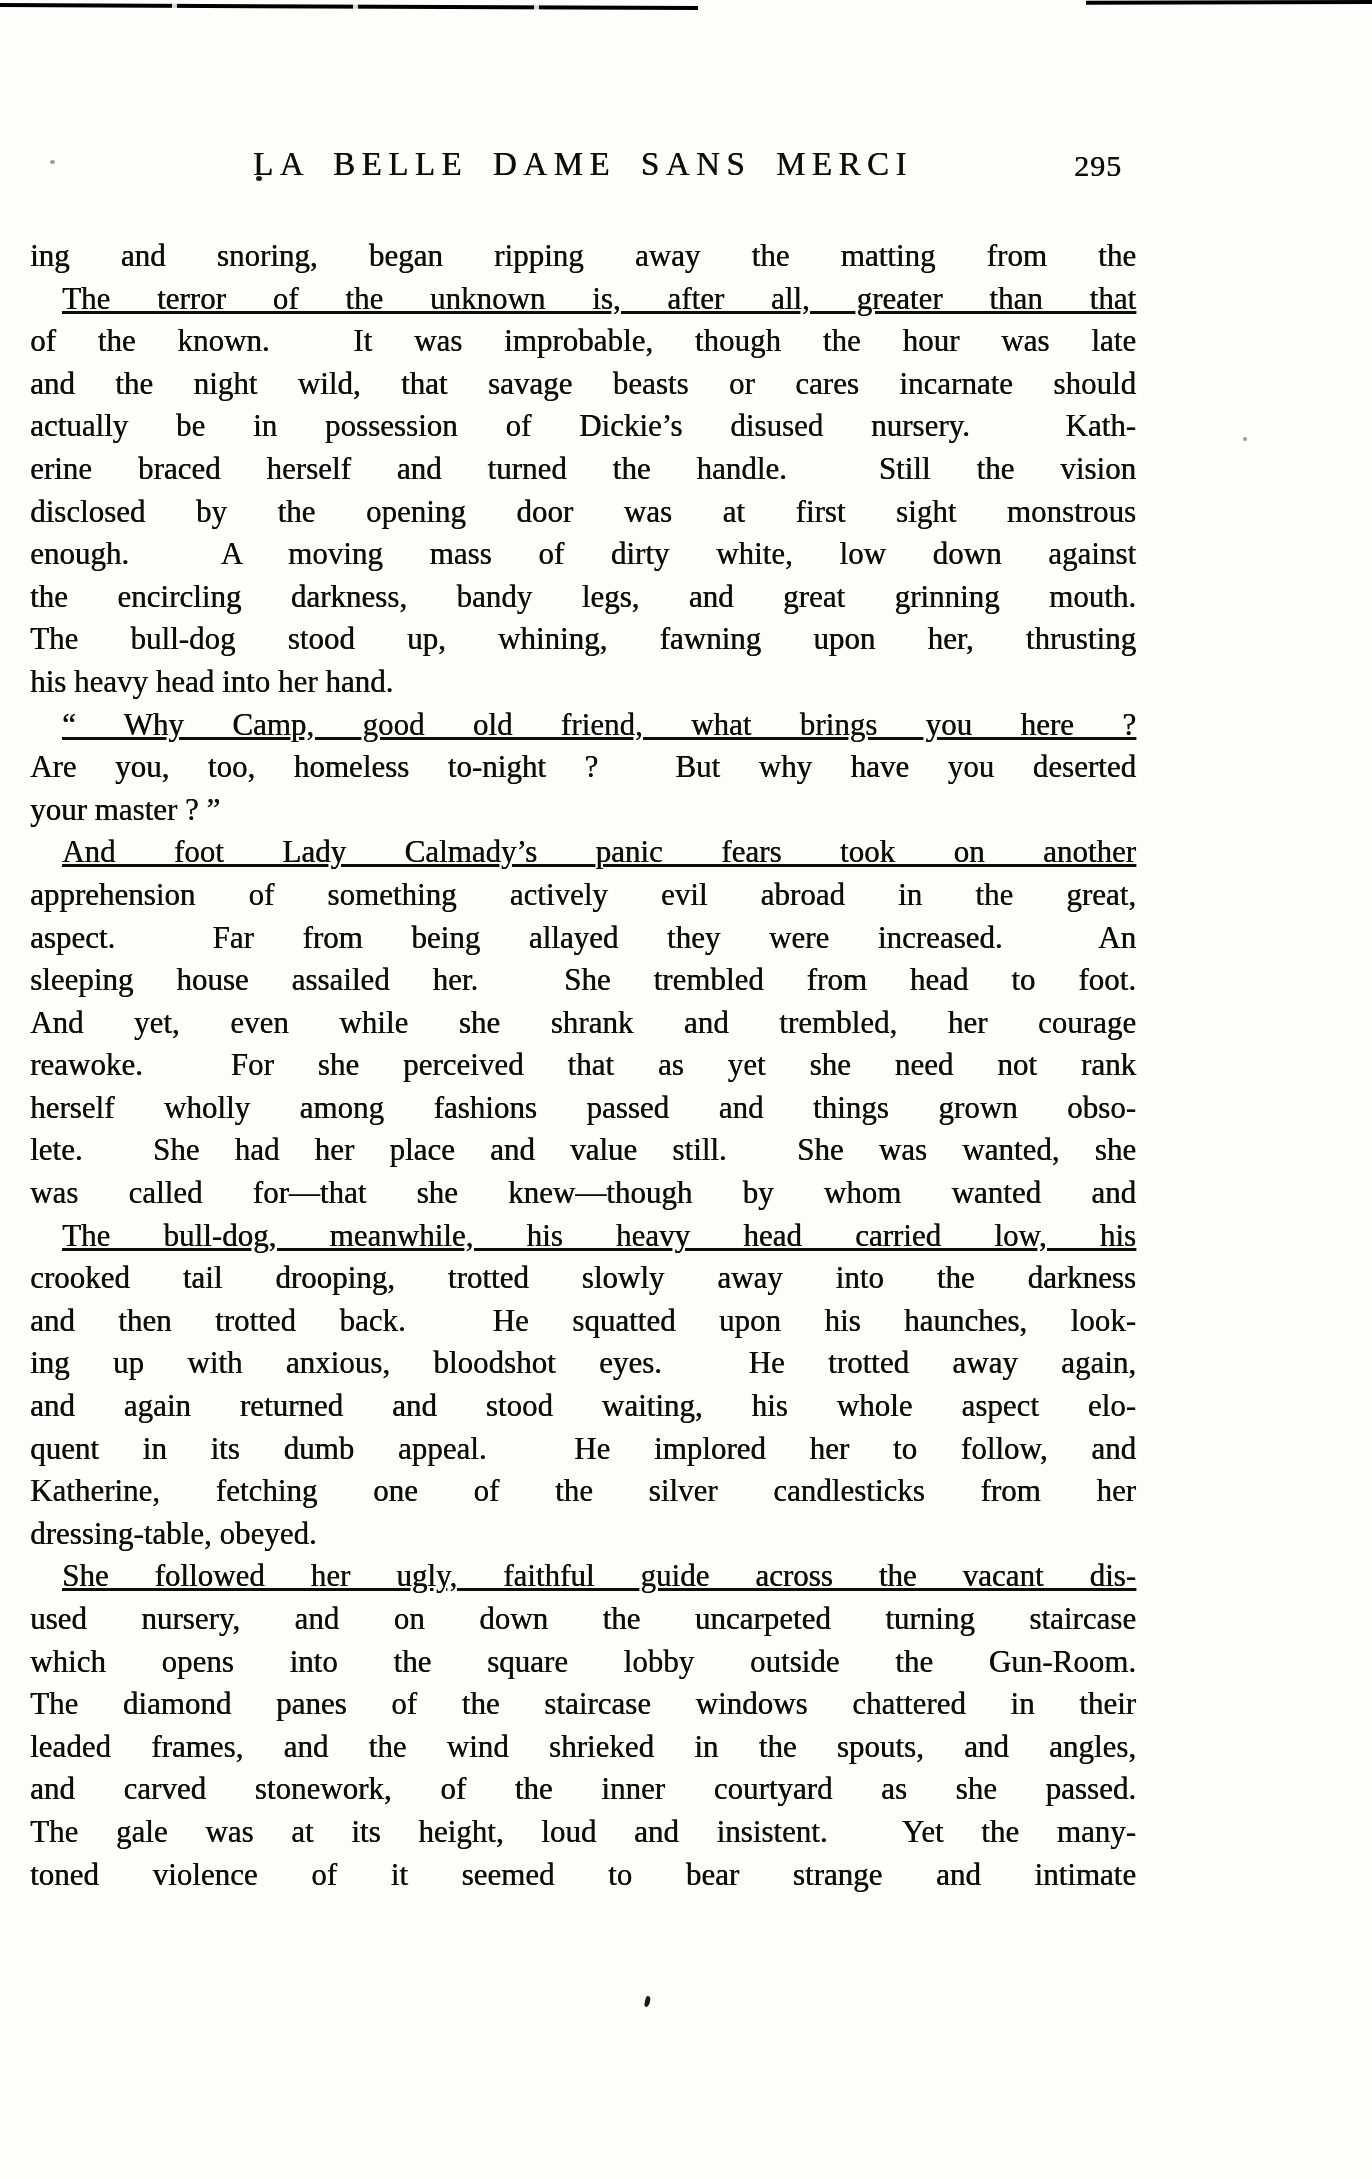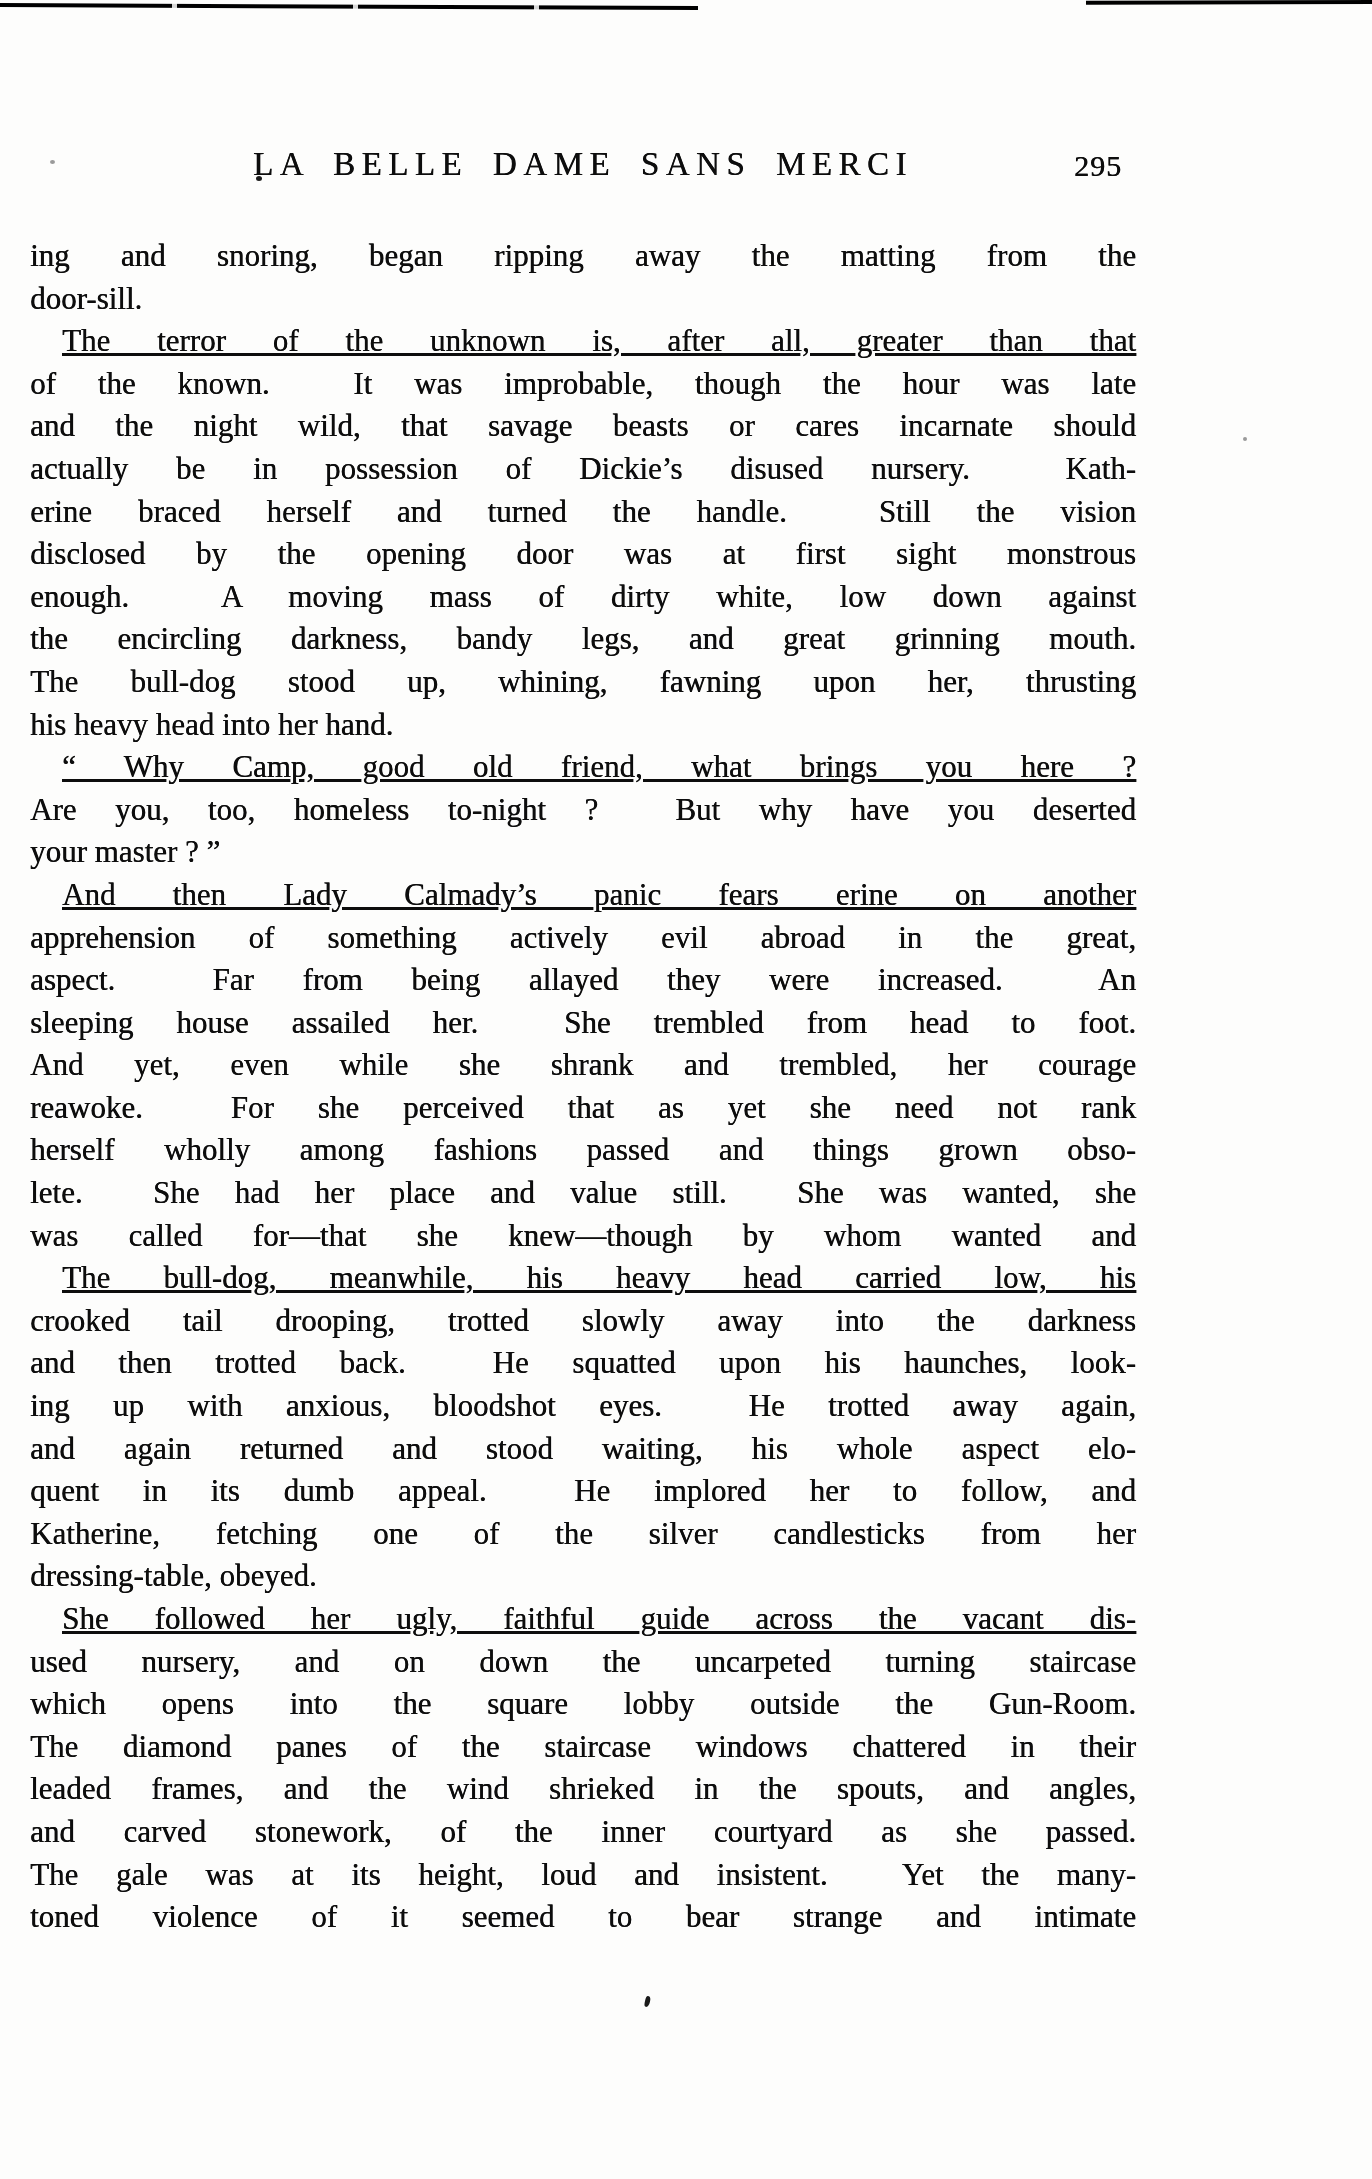--- a/index.html
+++ b/index.html
@@ -97,35 +97,34 @@
   <div class="top-rule-left"></div>
   <div class="top-rule-right"></div>
 
   <div class="running-head">
     <div class="title">LA BELLE DAME SANS MERCI</div>
     <div class="pagenum">295</div>
   </div>
 
   <div class="body-text">
       <div class="line">ing and snoring, began ripping away the matting from the</div>
-      <div class="line last">door-sill.</div>
       <div class="line indent">The terror of the unknown is, after all, greater than that</div>
       <div class="line">of the known.&nbsp; It was improbable, though the hour was late</div>
       <div class="line">and the night wild, that savage beasts or cares incarnate should</div>
       <div class="line">actually be in possession of Dickie’s disused nursery.&nbsp; Kath-</div>
       <div class="line">erine braced herself and turned the handle.&nbsp; Still the vision</div>
       <div class="line">disclosed by the opening door was at first sight monstrous</div>
       <div class="line">enough.&nbsp; A moving mass of dirty white, low down against</div>
       <div class="line">the encircling darkness, bandy legs, and great grinning mouth.</div>
       <div class="line">The bull-dog stood up, whining, fawning upon her, thrusting</div>
       <div class="line last">his heavy head into her hand.</div>
       <div class="line indent">“ Why Camp, good old friend, what brings you here ?</div>
       <div class="line">Are you, too, homeless to-night ?&nbsp; But why have you deserted</div>
       <div class="line last">your master ? ”</div>
-      <div class="line indent">And then Lady Calmady’s panic fears erine on another</div>
+      <div class="line indent">And foot Lady Calmady’s panic fears took on another</div>
       <div class="line">apprehension of something actively evil abroad in the great,</div>
       <div class="line">aspect.&nbsp; Far from being allayed they were increased.&nbsp; An</div>
       <div class="line">sleeping house assailed her.&nbsp; She trembled from head to foot.</div>
       <div class="line">And yet, even while she shrank and trembled, her courage</div>
       <div class="line">reawoke.&nbsp; For she perceived that as yet she need not rank</div>
       <div class="line">herself wholly among fashions passed and things grown obso-</div>
       <div class="line">lete.&nbsp; She had her place and value still.&nbsp; She was wanted, she</div>
       <div class="line">was called for—that she knew—though by whom wanted and</div>
       <div class="line indent">The bull-dog, meanwhile, his heavy head carried low, his</div>
       <div class="line">crooked tail drooping, trotted slowly away into the darkness</div>

